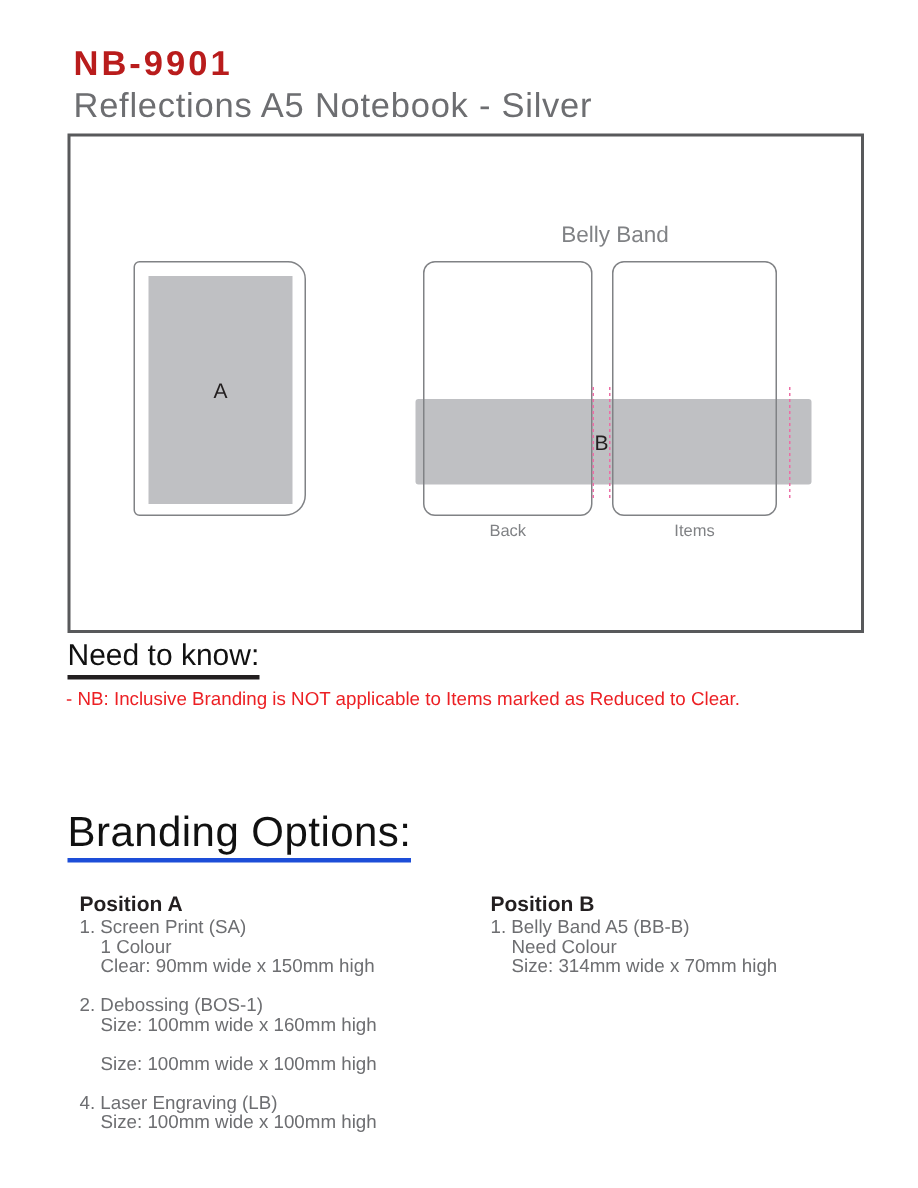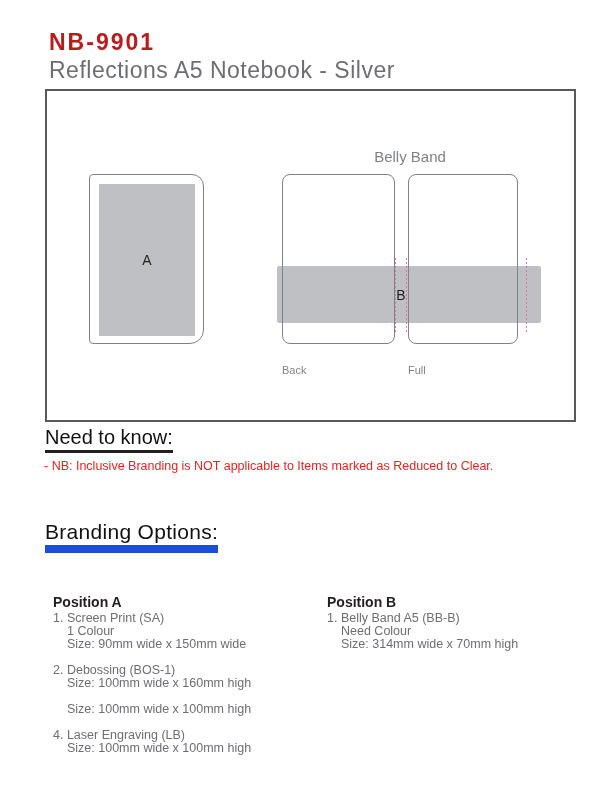--- a/index.html
+++ b/index.html
@@ -27,31 +27,31 @@
   .cover{border:1px solid #808285;border-radius:8px;box-sizing:border-box;background:transparent;z-index:2;}
   .cover-back{left:282px;top:174px;width:113px;height:170px;}
   .cover-front{left:408px;top:174px;width:110px;height:170px;}
   .band{left:277px;top:266px;width:264px;height:57px;background:#bfc0c3;border-radius:2px;z-index:1;}
   .fold-line{top:258px;width:1px;height:74px;z-index:3;
     background:repeating-linear-gradient(to bottom,#ec6ea6 0px,#ec6ea6 2px,rgba(0,0,0,0) 2px,rgba(0,0,0,0) 4px);}
   .fold-1{left:395px;}
   .fold-2{left:406px;}
   .fold-3{left:526px;}
   .b-label{left:389px;top:287px;width:24px;text-align:center;font-size:14px;color:#231f20;z-index:4;}
-  .side-label{top:364px;font-size:11px;color:#808285;z-index:2;}
+  .side-label{top:348px;text-align:center;font-size:11px;color:#808285;z-index:2;}
   .side-back{left:282px;width:113px;}
   .side-front{left:408px;width:110px;}
 
   
   .section-heading{font-weight:normal;color:#111111;display:inline-block;}
   .need-heading{left:45px;top:426px;font-size:20px;border-bottom:3px solid #231f20;padding-bottom:1px;}
   .nb-note{left:44px;top:459px;font-size:12.5px;color:#ec2024;white-space:nowrap;}
 
   
-  .branding-heading{left:45px;top:520px;font-size:21px;border-bottom:8px solid #1d4ed8;padding-bottom:1px;letter-spacing:0.3px;}
+  .branding-heading{left:45px;top:539px;font-size:28px;border-bottom:3px solid #1d4ed8;padding-bottom:1px;letter-spacing:0.3px;}
   .col{width:270px;font-size:12.5px;color:#6d6e71;line-height:13px;}
   .col-a{left:53px;top:560px;}
   .col-b{left:327px;top:560px;}
   .col-heading{font-size:14px;font-weight:bold;color:#231f20;line-height:16px;margin-bottom:2px;margin-top:34px;}
   .item{margin-bottom:13px;}
   .item .cont{padding-left:14px;}
 </style>
 </head>
 <body>
 
@@ -67,33 +67,33 @@
 
 <div class="abs belly-band-label">Belly Band</div>
 <div class="abs band"></div>
 <div class="abs cover cover-back"></div>
 <div class="abs cover cover-front"></div>
 <div class="abs fold-line fold-1"></div>
 <div class="abs fold-line fold-2"></div>
 <div class="abs fold-line fold-3"></div>
 <div class="abs b-label">B</div>
 <div class="abs side-label side-back">Back</div>
-<div class="abs side-label side-front">Full</div>
+<div class="abs side-label side-front">Items</div>
 
 <div class="abs section-heading need-heading">Need to know:</div>
 <div class="abs nb-note">- NB: Inclusive Branding is NOT applicable to Items marked as Reduced to Clear.</div>
 
 <div class="abs section-heading branding-heading">Branding Options:</div>
 
 <div class="abs col col-a">
   <div class="col-heading">Position A</div>
   <div class="item">
     <div>1. Screen Print (SA)</div>
     <div class="cont">1 Colour</div>
-    <div class="cont">Size: 90mm wide x 150mm wide</div>
+    <div class="cont">Clear: 90mm wide x 150mm high</div>
   </div>
   <div class="item">
     <div>2. Debossing (BOS-1)</div>
     <div class="cont">Size: 100mm wide x 160mm high</div>
   </div>
   <div class="item">
     <div class="cont">Size: 100mm wide x 100mm high</div>
   </div>
   <div class="item">
     <div>4. Laser Engraving (LB)</div>

